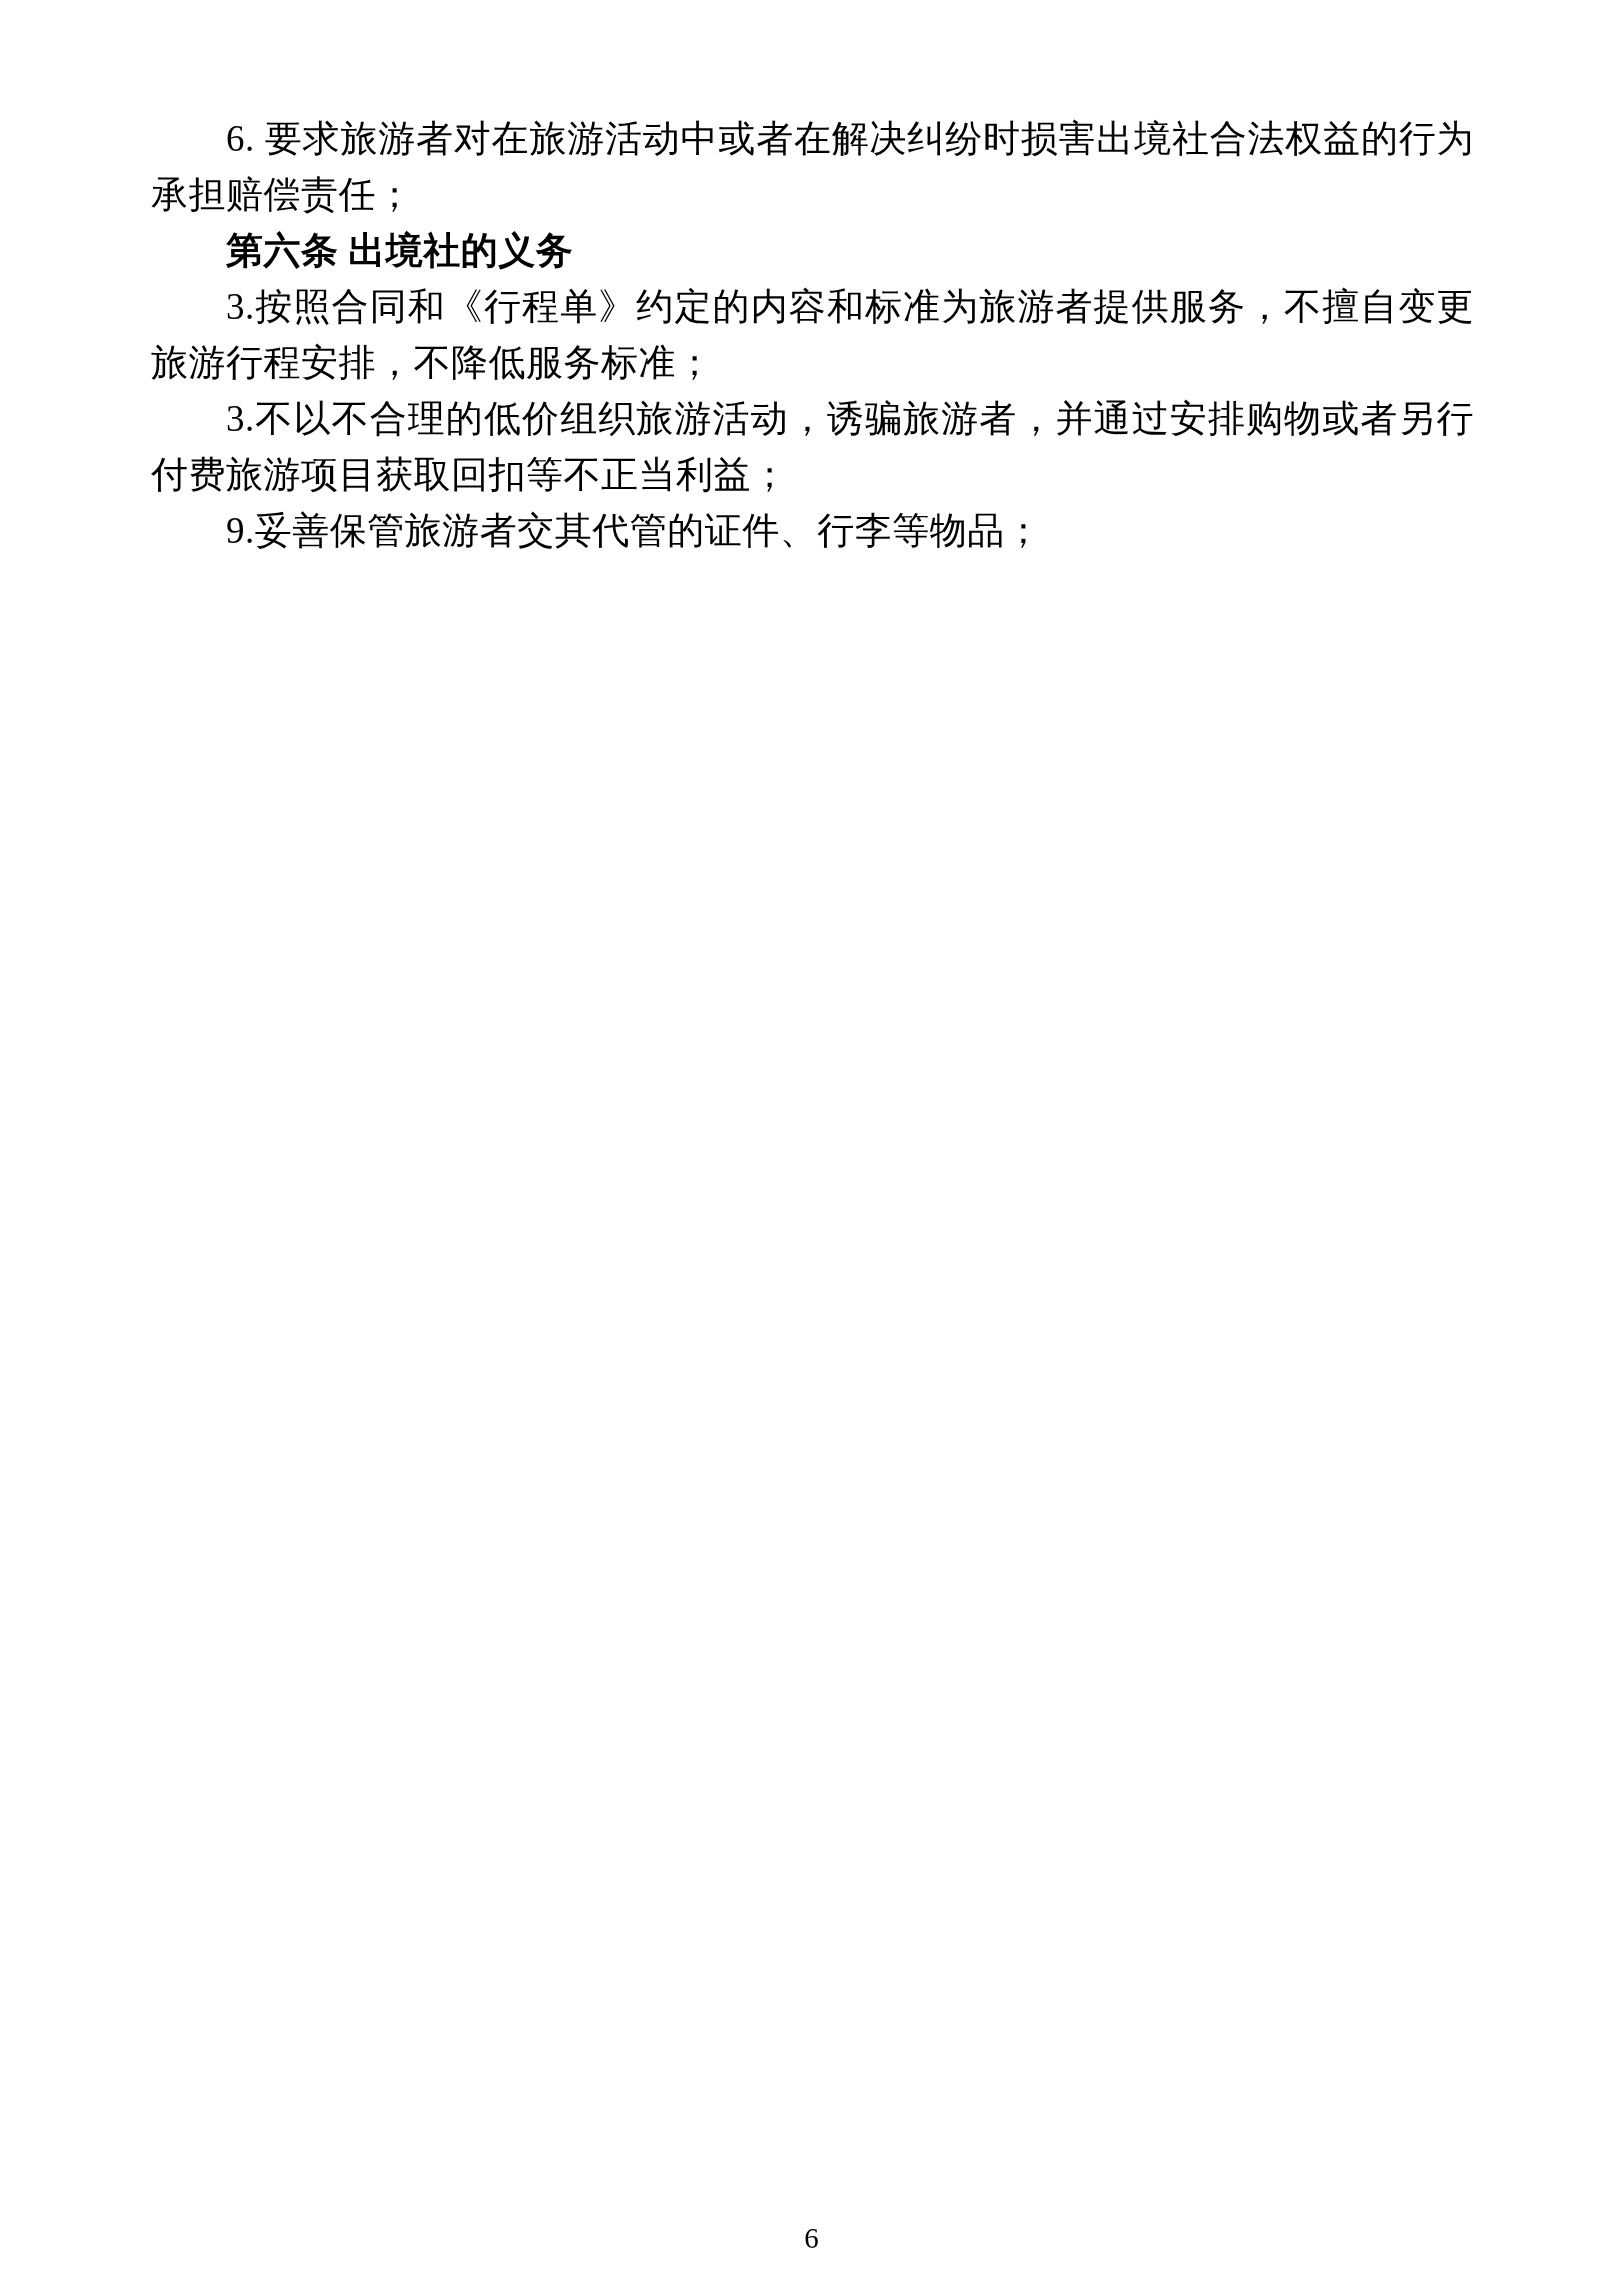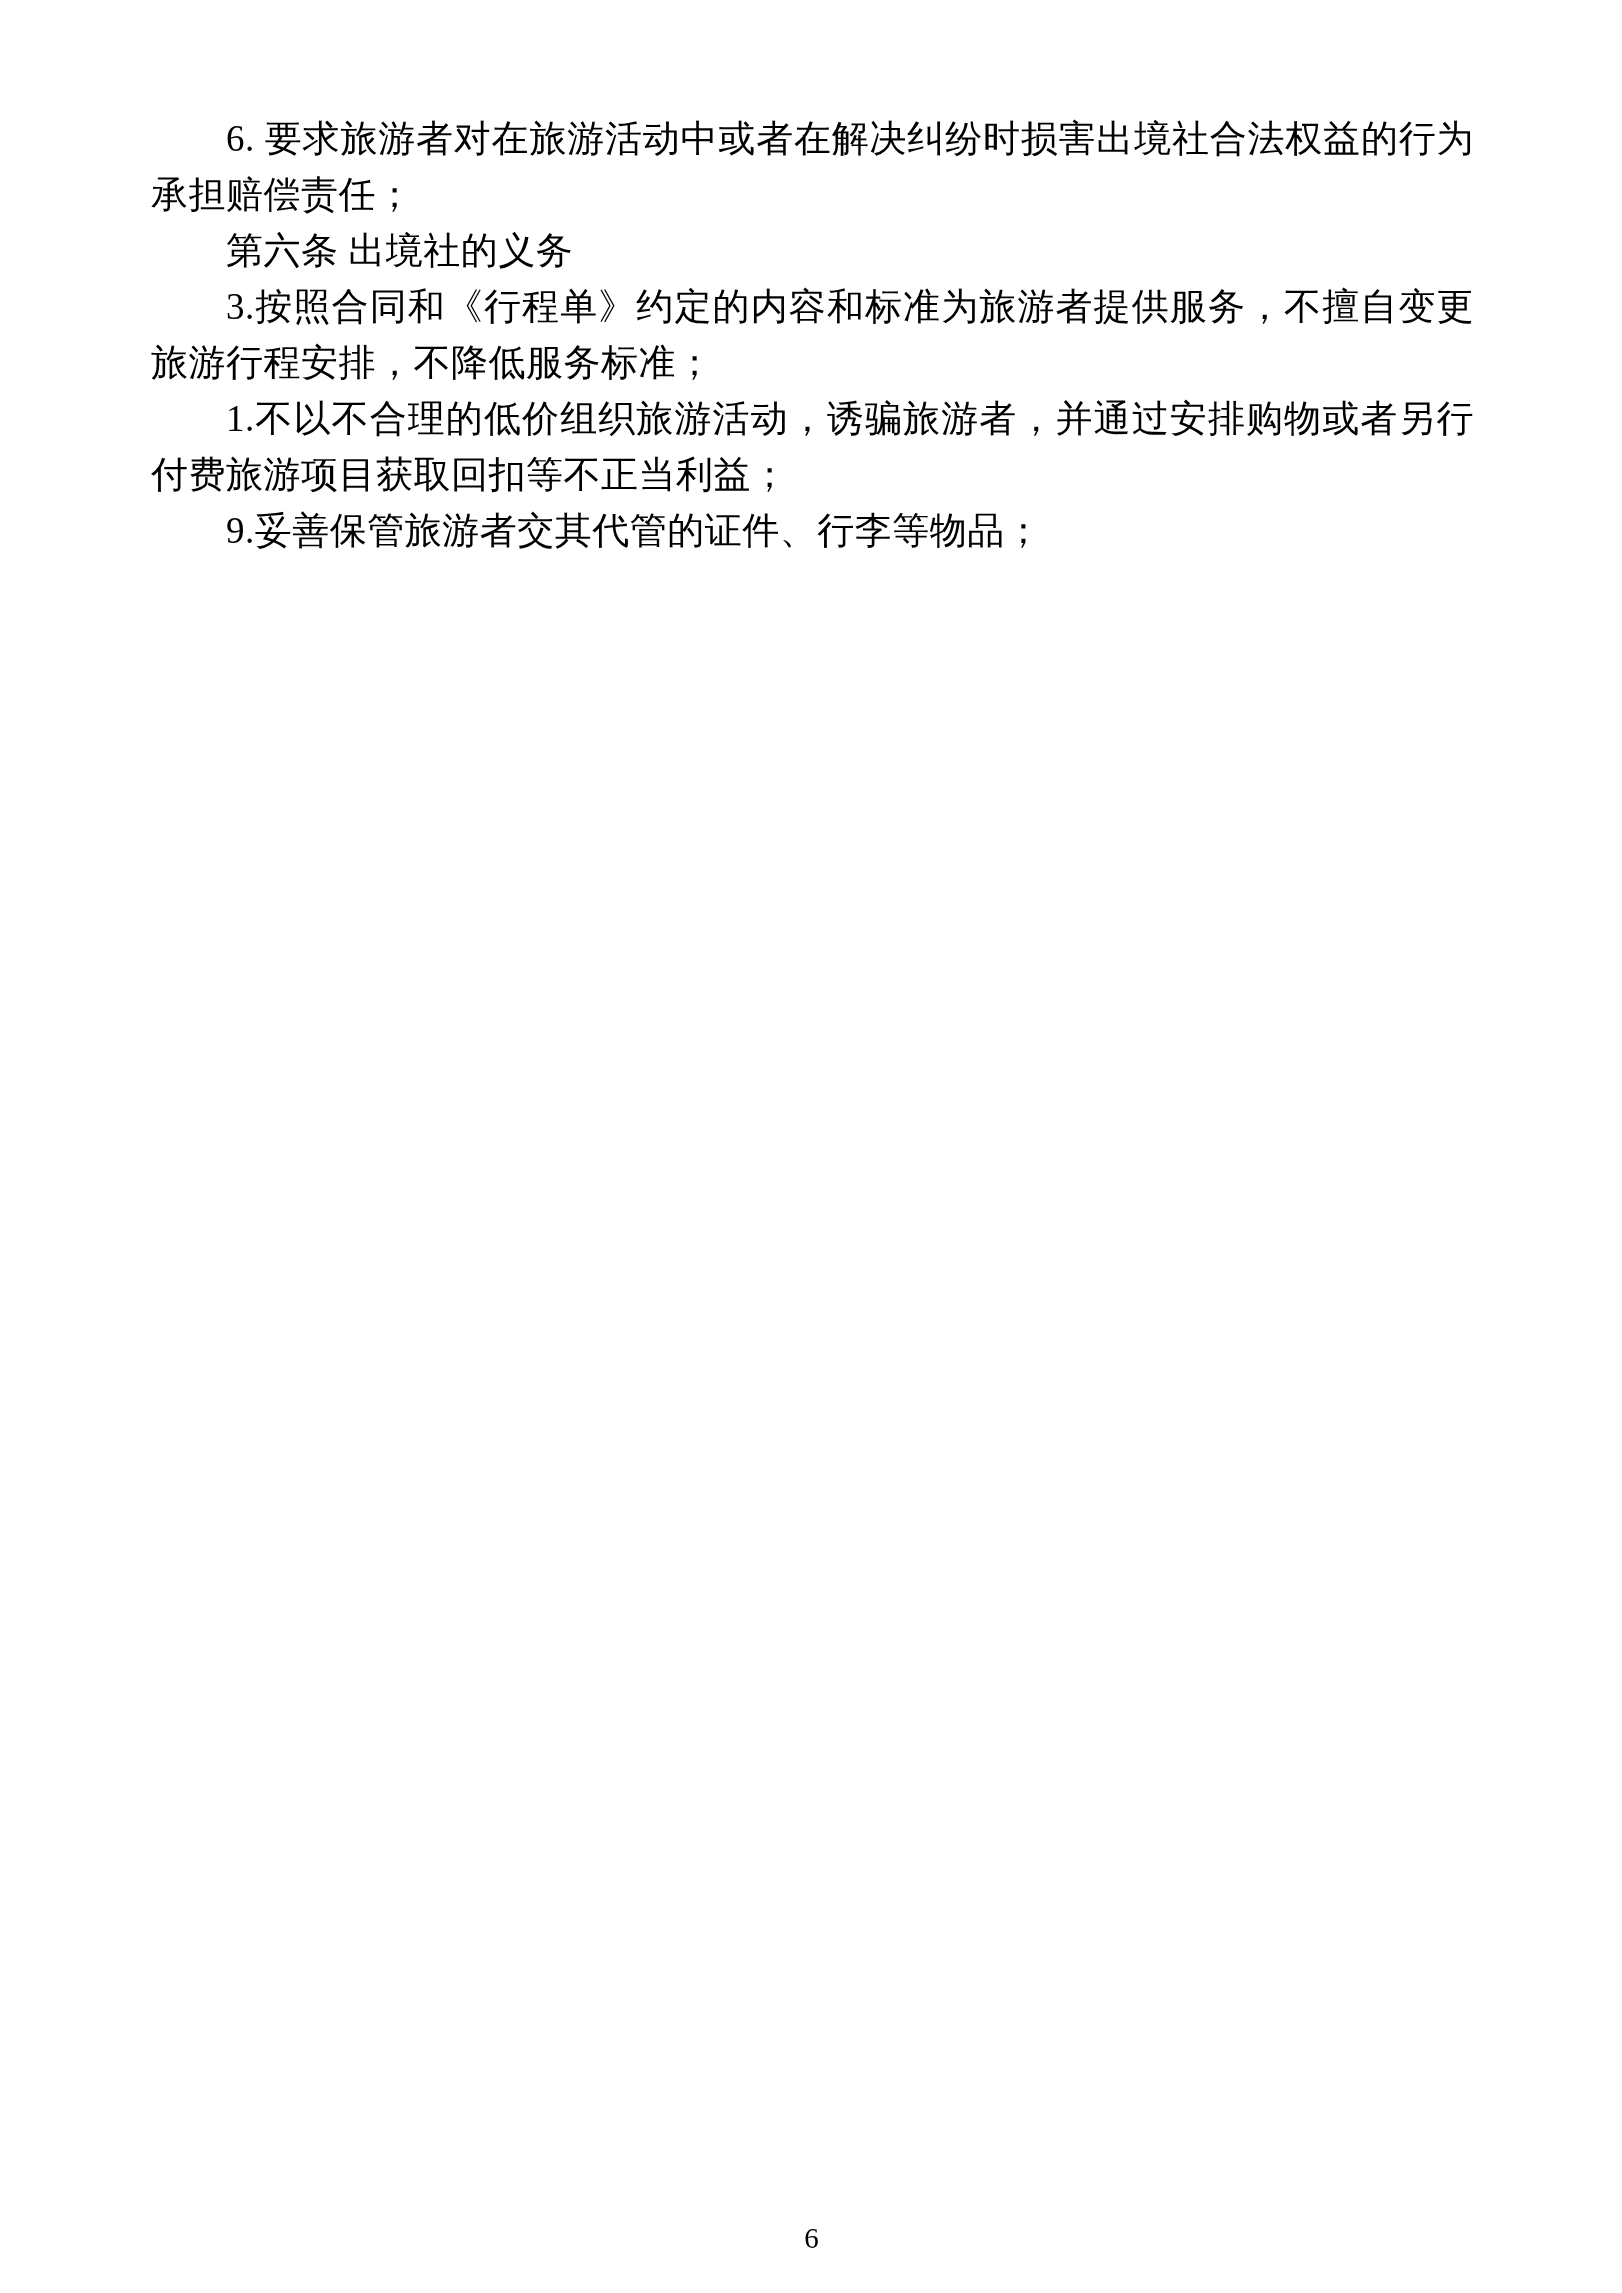--- a/index.html
+++ b/index.html
@@ -23,38 +23,38 @@
     .para {
       font-size: 37px;
       line-height: 56px;
       text-align: justify;
       text-justify: inter-ideograph;
       text-indent: 75px;
       letter-spacing: 0.5px;
       word-break: break-all;
     }
     .para.heading {
-      font-weight: normal;
+      font-weight: bold;
     }
     .page-number {
       position: absolute;
       left: 0;
       right: 0;
       bottom: 38px;
       text-align: center;
       font-size: 29px;
       line-height: 36px;
     }
   </style>
 </head>
 <body>
 
 <div class="page">
   <div class="content">
     <p class="para">6. 要求旅游者对在旅游活动中或者在解决纠纷时损害出境社合法权益的行为承担赔偿责任；</p>
     <p class="para heading">第六条 出境社的义务</p>
     <p class="para">3.按照合同和《行程单》约定的内容和标准为旅游者提供服务，不擅自变更旅游行程安排，不降低服务标准；</p>
-    <p class="para">1.不以不合理的低价组织旅游活动，诱骗旅游者，并通过安排购物或者另行付费旅游项目获取回扣等不正当利益；</p>
+    <p class="para">3.不以不合理的低价组织旅游活动，诱骗旅游者，并通过安排购物或者另行付费旅游项目获取回扣等不正当利益；</p>
     <p class="para">9.妥善保管旅游者交其代管的证件、行李等物品；</p>
   </div>
   <div class="page-number">6</div>
 </div>
 
 
 </body></html>

